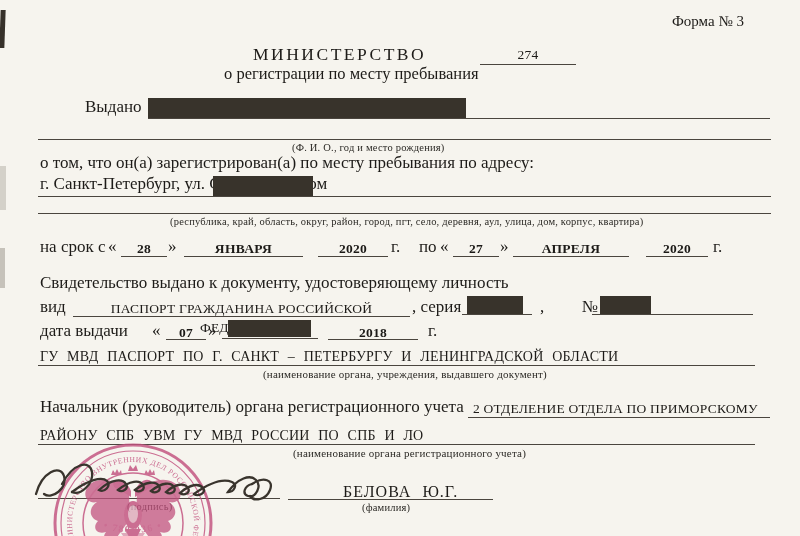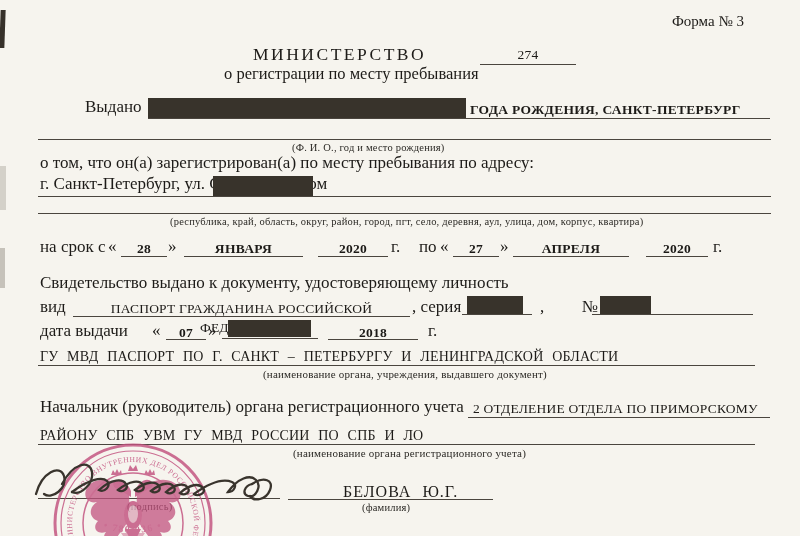--- a/index.html
+++ b/index.html
@@ -36,21 +36,20 @@
   <div class="abs t15" style="left:672px;top:13px;">Форма № 3</div>
 
   <div class="abs title" style="left:253px;top:44px;">МИНИСТЕРСТВО</div>
   <div class="field" style="left:480px;top:45px;width:96px;height:19px;">
     <span class="valn">274</span>
   </div>
   <div class="abs subtitle" style="left:224px;top:64px;">о регистрации по месту пребывания</div>
 
   <div class="abs t17" style="left:85px;top:97px;text-align:right;">Выдано</div>
   <div class="redact" style="left:148px;top:98px;width:318px;height:20px;"></div>
-  <div class="abs val" style="left:470px;top:101px;">ГОДА РОЖДЕНИЯ, САНКТ-ПЕТЕРБУРГ</div>
   <div class="rule" style="left:148px;top:118px;width:622px;"></div>
 
   <div class="rule" style="left:38px;top:139px;width:733px;"></div>
   <div class="abs cap" style="left:292px;top:142px;">(Ф. И. О., год и место рождения)</div>
 
   <div class="abs t17" style="left:40px;top:153px;">о том, что он(а) зарегистрирован(а) по месту пребывания по адресу:</div>
   <div class="abs t17" style="left:40px;top:174px;">г. Санкт-Петербург, ул. Савушкина, дом</div>
   <div class="redact" style="left:213px;top:176px;width:100px;height:21px;"></div>
   <div class="rule" style="left:38px;top:196px;width:733px;"></div>
 

